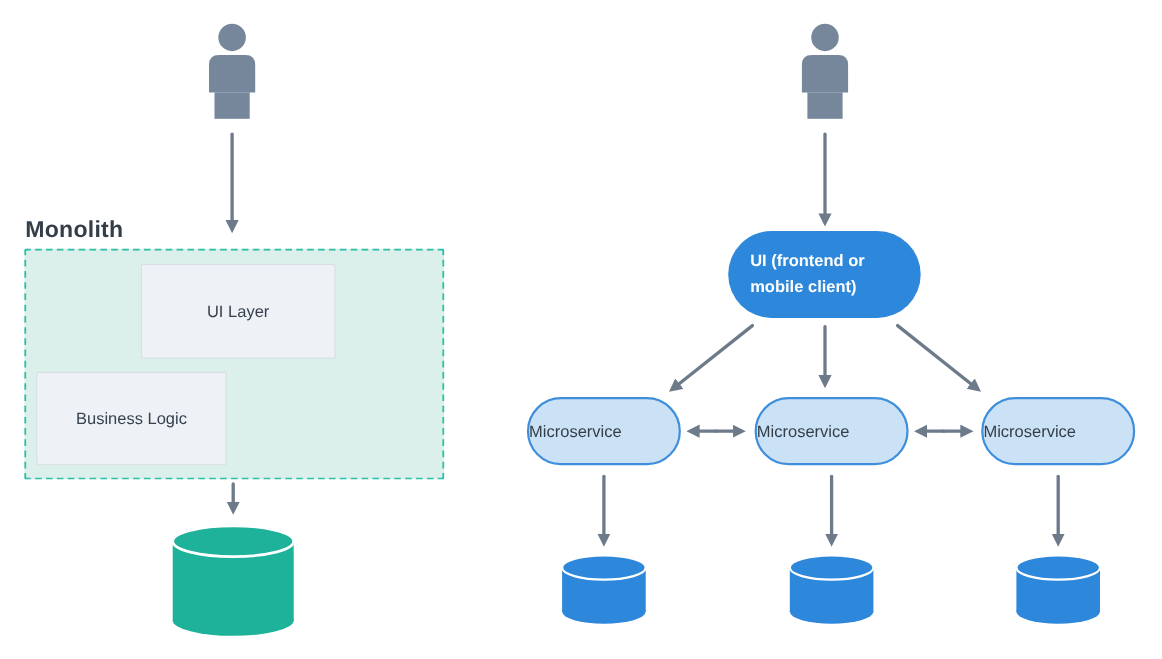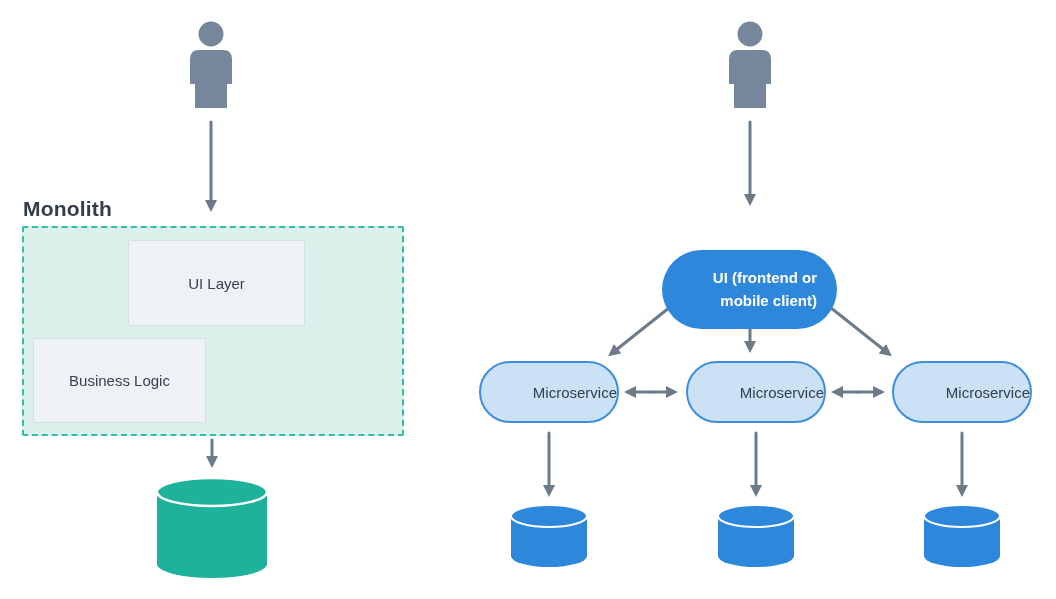--- a/index.html
+++ b/index.html
@@ -52,39 +52,38 @@
   .layer-data     { left: 218px; top: 338px; width: 181px; height: 85px; }
   .ui-pill {
     position: absolute;
     left: 662px; top: 210px;
     width: 175px; height: 79px;
     background: #2D87DA;
     border-radius: 40px;
     display: flex;
     align-items: center;
     justify-content: center;
-    text-align: right;
+    text-align: left;
     color: #ffffff;
     font-size: 15px;
     font-weight: 700;
     line-height: 1.5;
     padding: 0 20px;
     box-sizing: border-box;
-    margin-top: 40px;
   }
   .ms-pill {
     position: absolute;
     top: 361px;
     width: 140px; height: 62px;
     background: #CBE2F6;
     border: 2px solid #3E8EDB;
     border-radius: 32px;
     display: flex;
     align-items: center;
-    justify-content: flex-end;
+    justify-content: flex-start;
     font-size: 15px;
     color: #333E48;
     box-sizing: border-box;
   }
   .ms-1 { left: 479px; }
   .ms-2 { left: 686px; }
   .ms-3 { left: 892px; }
 </style>
 </head>
 <body>

